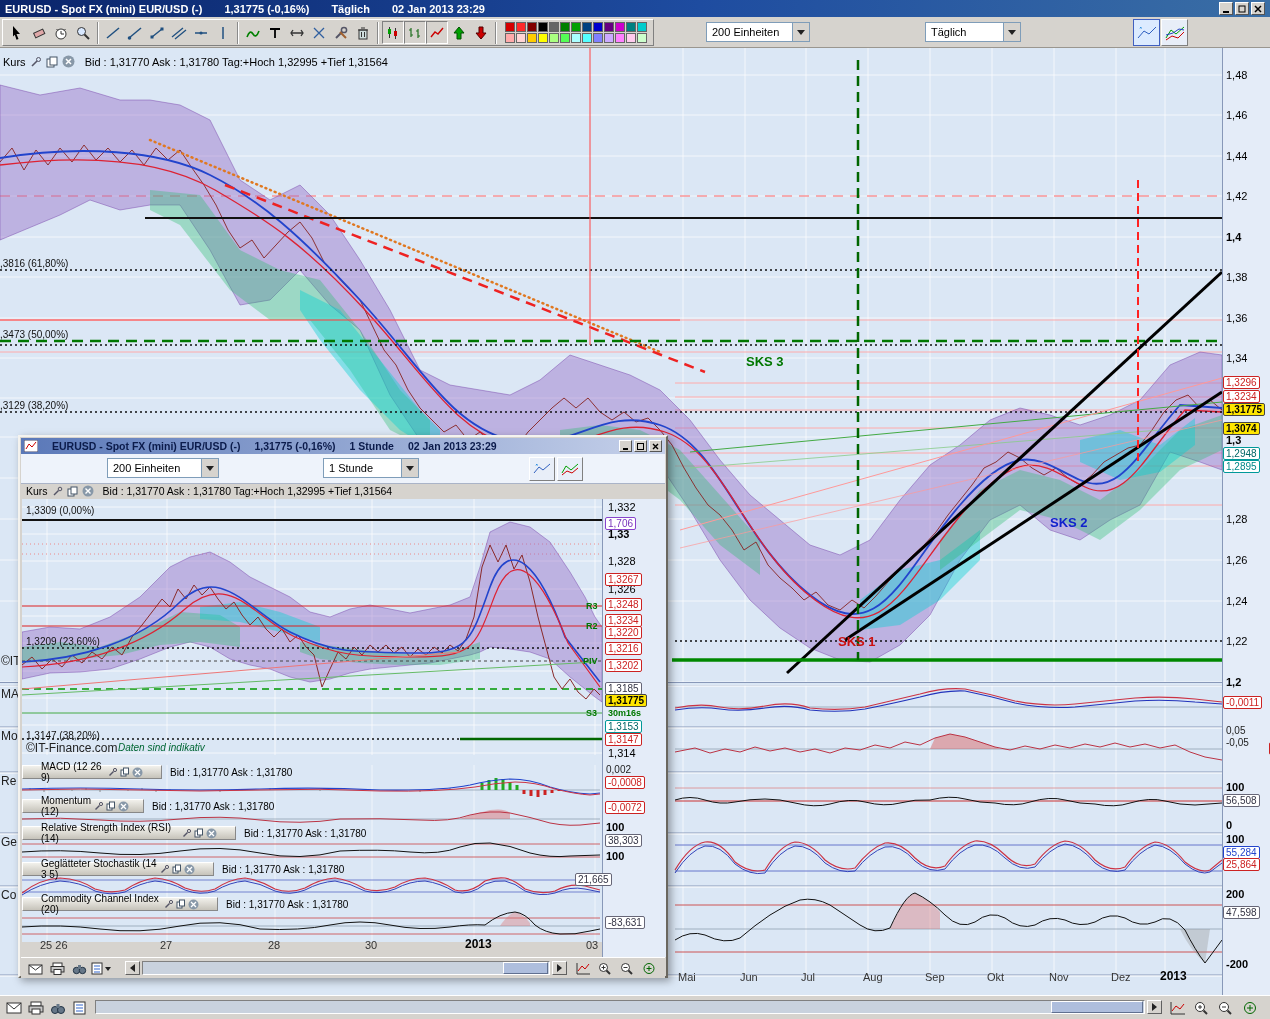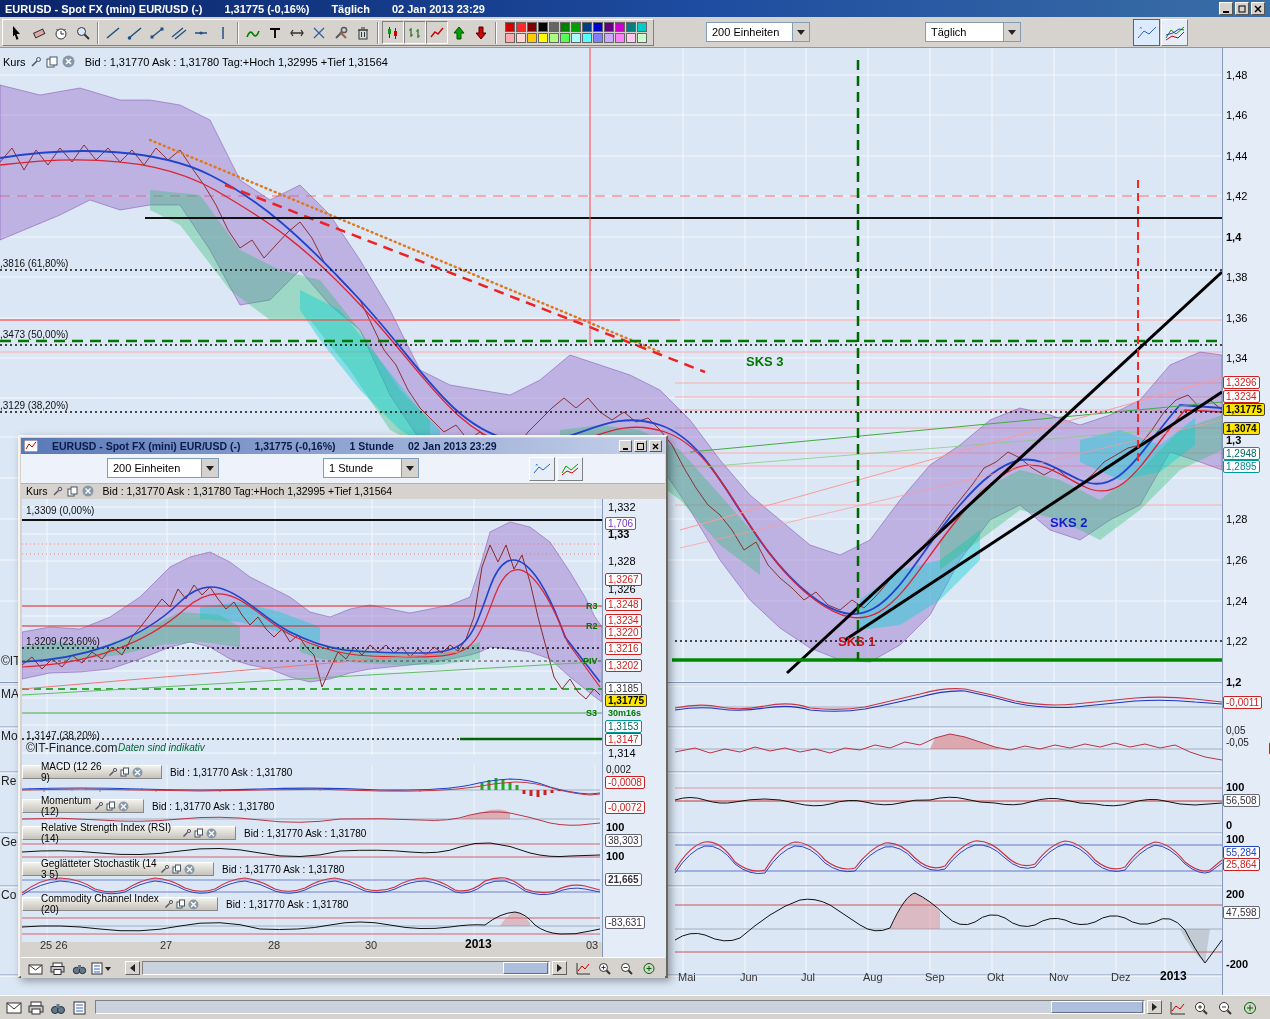--- a/index.html
+++ b/index.html
@@ -785,21 +785,21 @@
       <div class="it k-fib" style="left: 6px; top: 199px;">1,3209 (23,60%)</div>
       <div class="it k-fib" style="left: 6px; top: 293px;">1,3147 (38,20%)</div>
       <div class="it k-frag" style="left: 6px; top: 305px;">©IT-Finance.com</div>
       <div class="it k-copyright-green" style="left: 98px; top: 305px;">Daten sind indikativ</div>
       <div class="it k-val" style="left: 586px; top: 327px;">0,002</div>
       <div class="it k-tag-red" style="left: 585px; top: 339px;">-0,0008</div>
       <div class="it k-tag-red" style="left: 585px; top: 364px;">-0,0072</div>
       <div class="it k-val-bold" style="left: 586px; top: 384px;">100</div>
       <div class="it k-tag-dark" style="left: 585px; top: 397px;">38,303</div>
       <div class="it k-val-bold" style="left: 586px; top: 413px;">100</div>
-      <div class="it k-tag-dark" style="left: 585px; top: 436px; font-weight: bold;">21,665</div>
+      <div class="it k-tag-dark" style="left: 555px; top: 436px;">21,665</div>
       <div class="it k-tag-dark" style="left: 585px; top: 479px;">-83,631</div>
       <div class="it k-xtick" style="left: 20px; top: 502px;">25 26</div>
       <div class="it k-xtick" style="left: 140px; top: 502px;">27</div>
       <div class="it k-xtick" style="left: 248px; top: 502px;">28</div>
       <div class="it k-xtick" style="left: 345px; top: 502px;">30</div>
       <div class="it k-xtick-bold" style="left: 445px; top: 501px;">2013</div>
       <div class="it k-xtick" style="left: 566px; top: 502px;">03</div>
     </div>
 </div>
 

